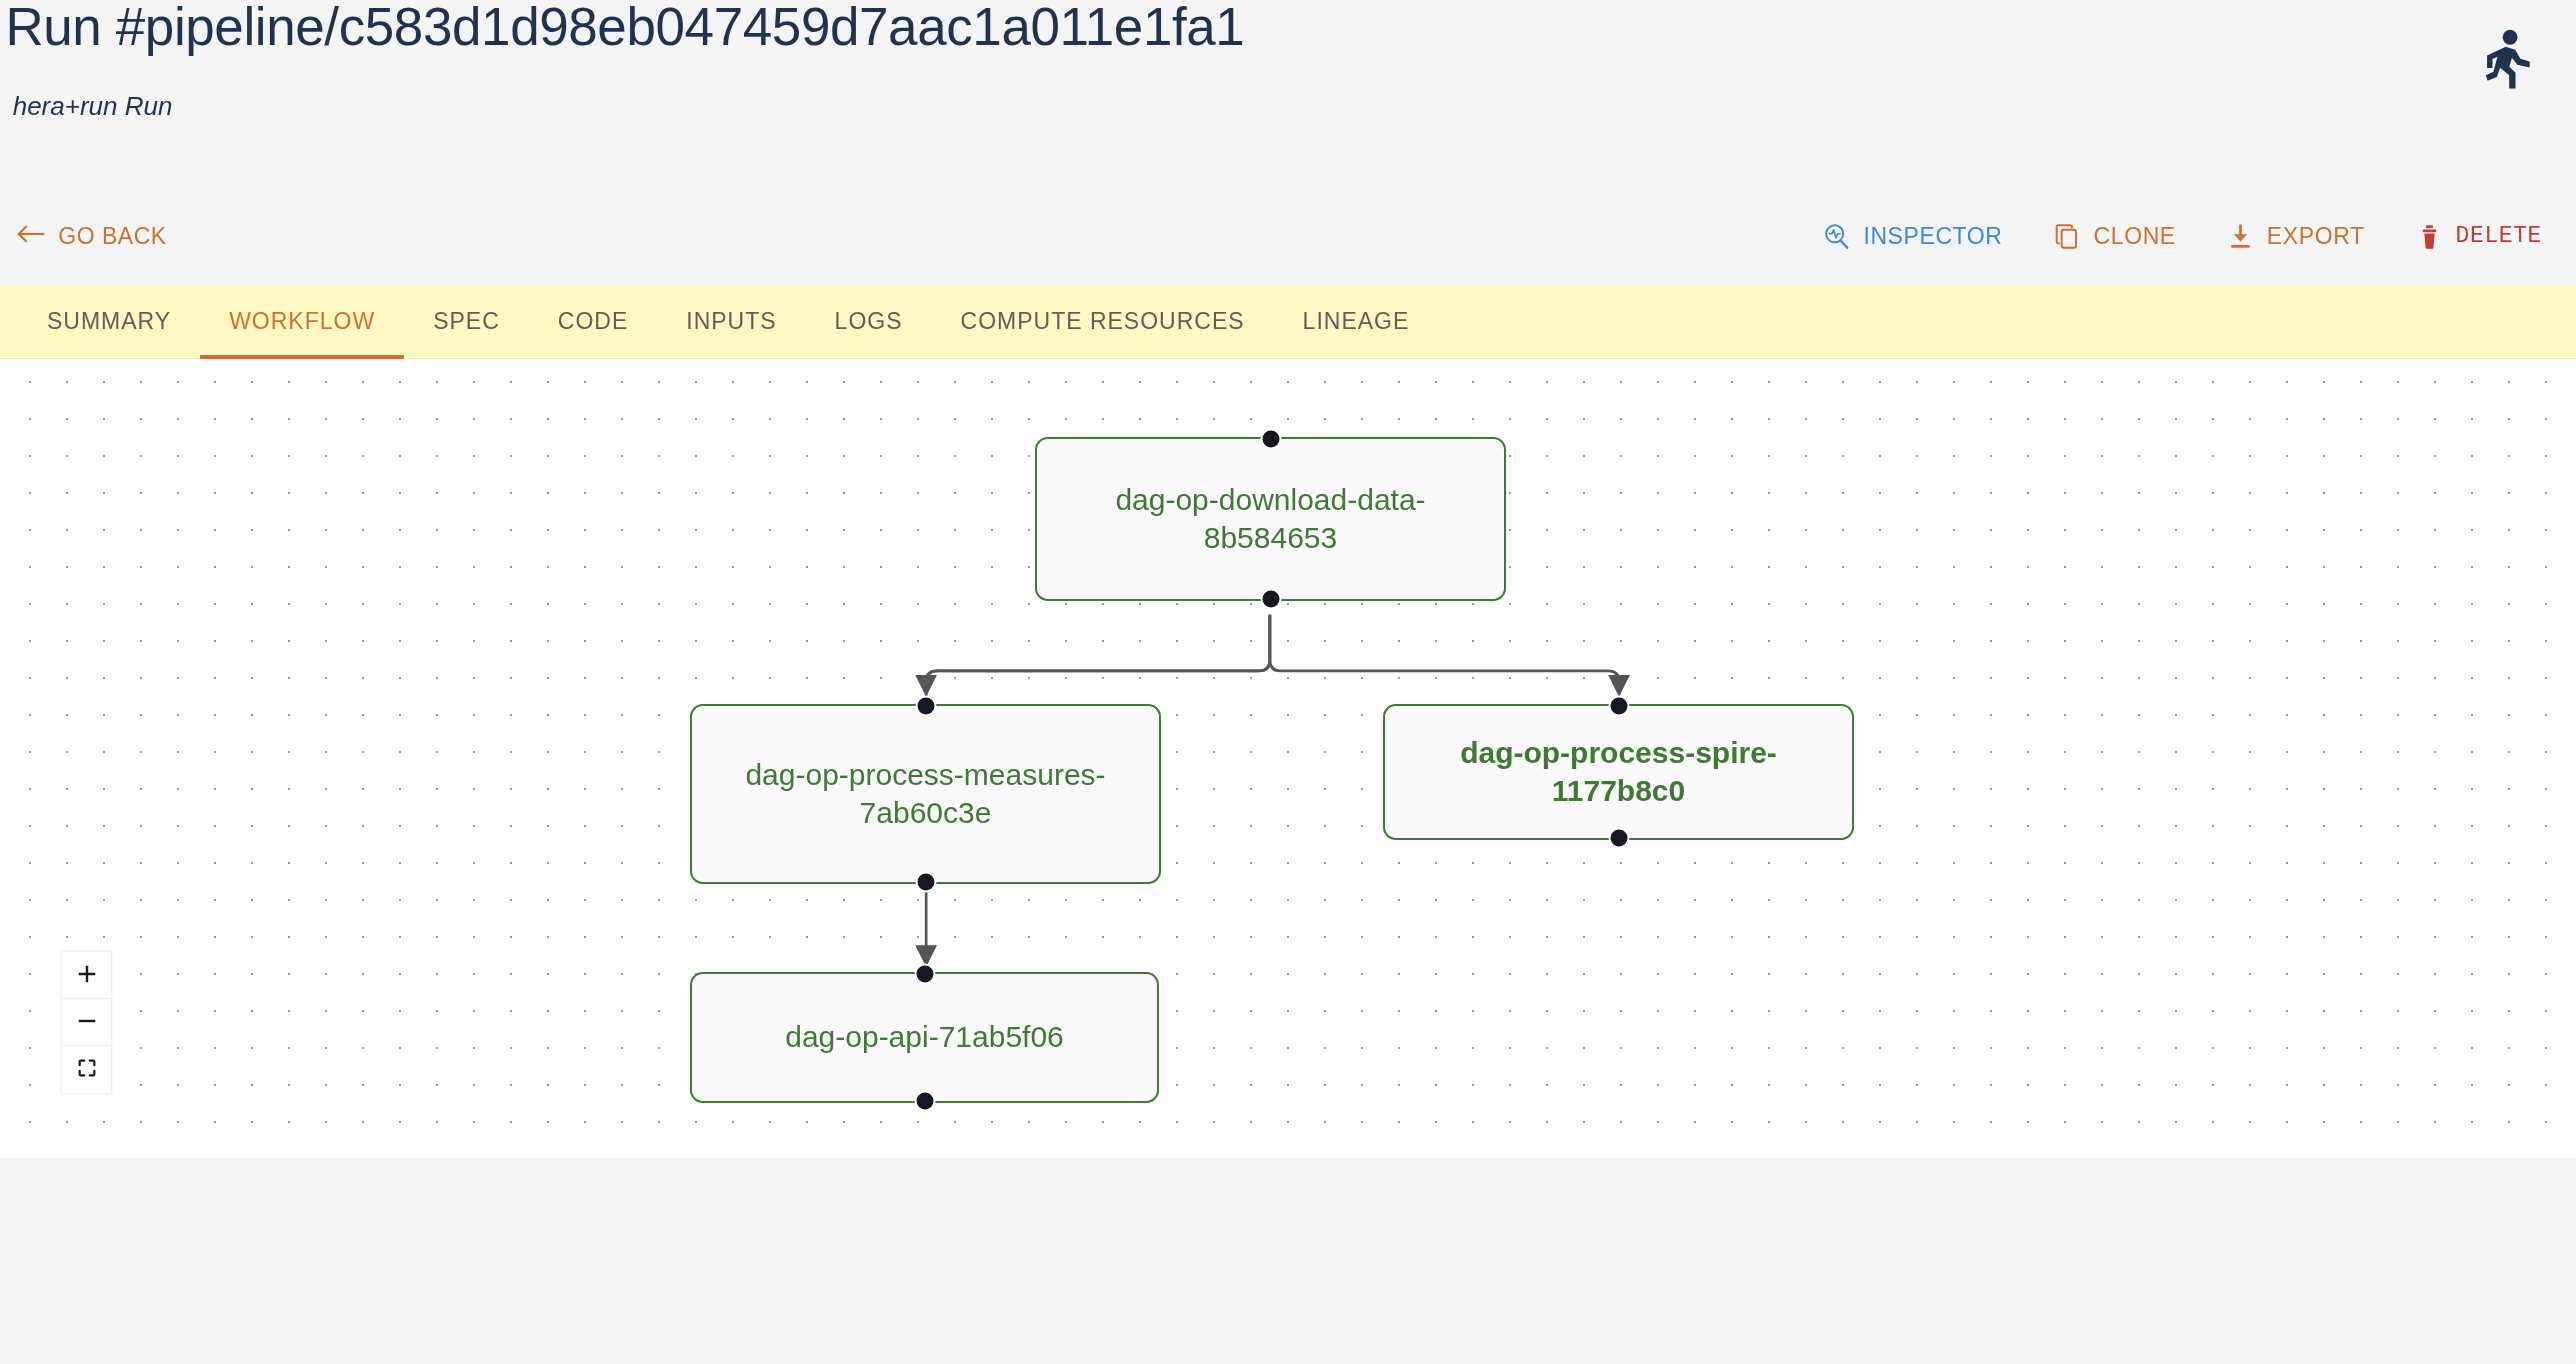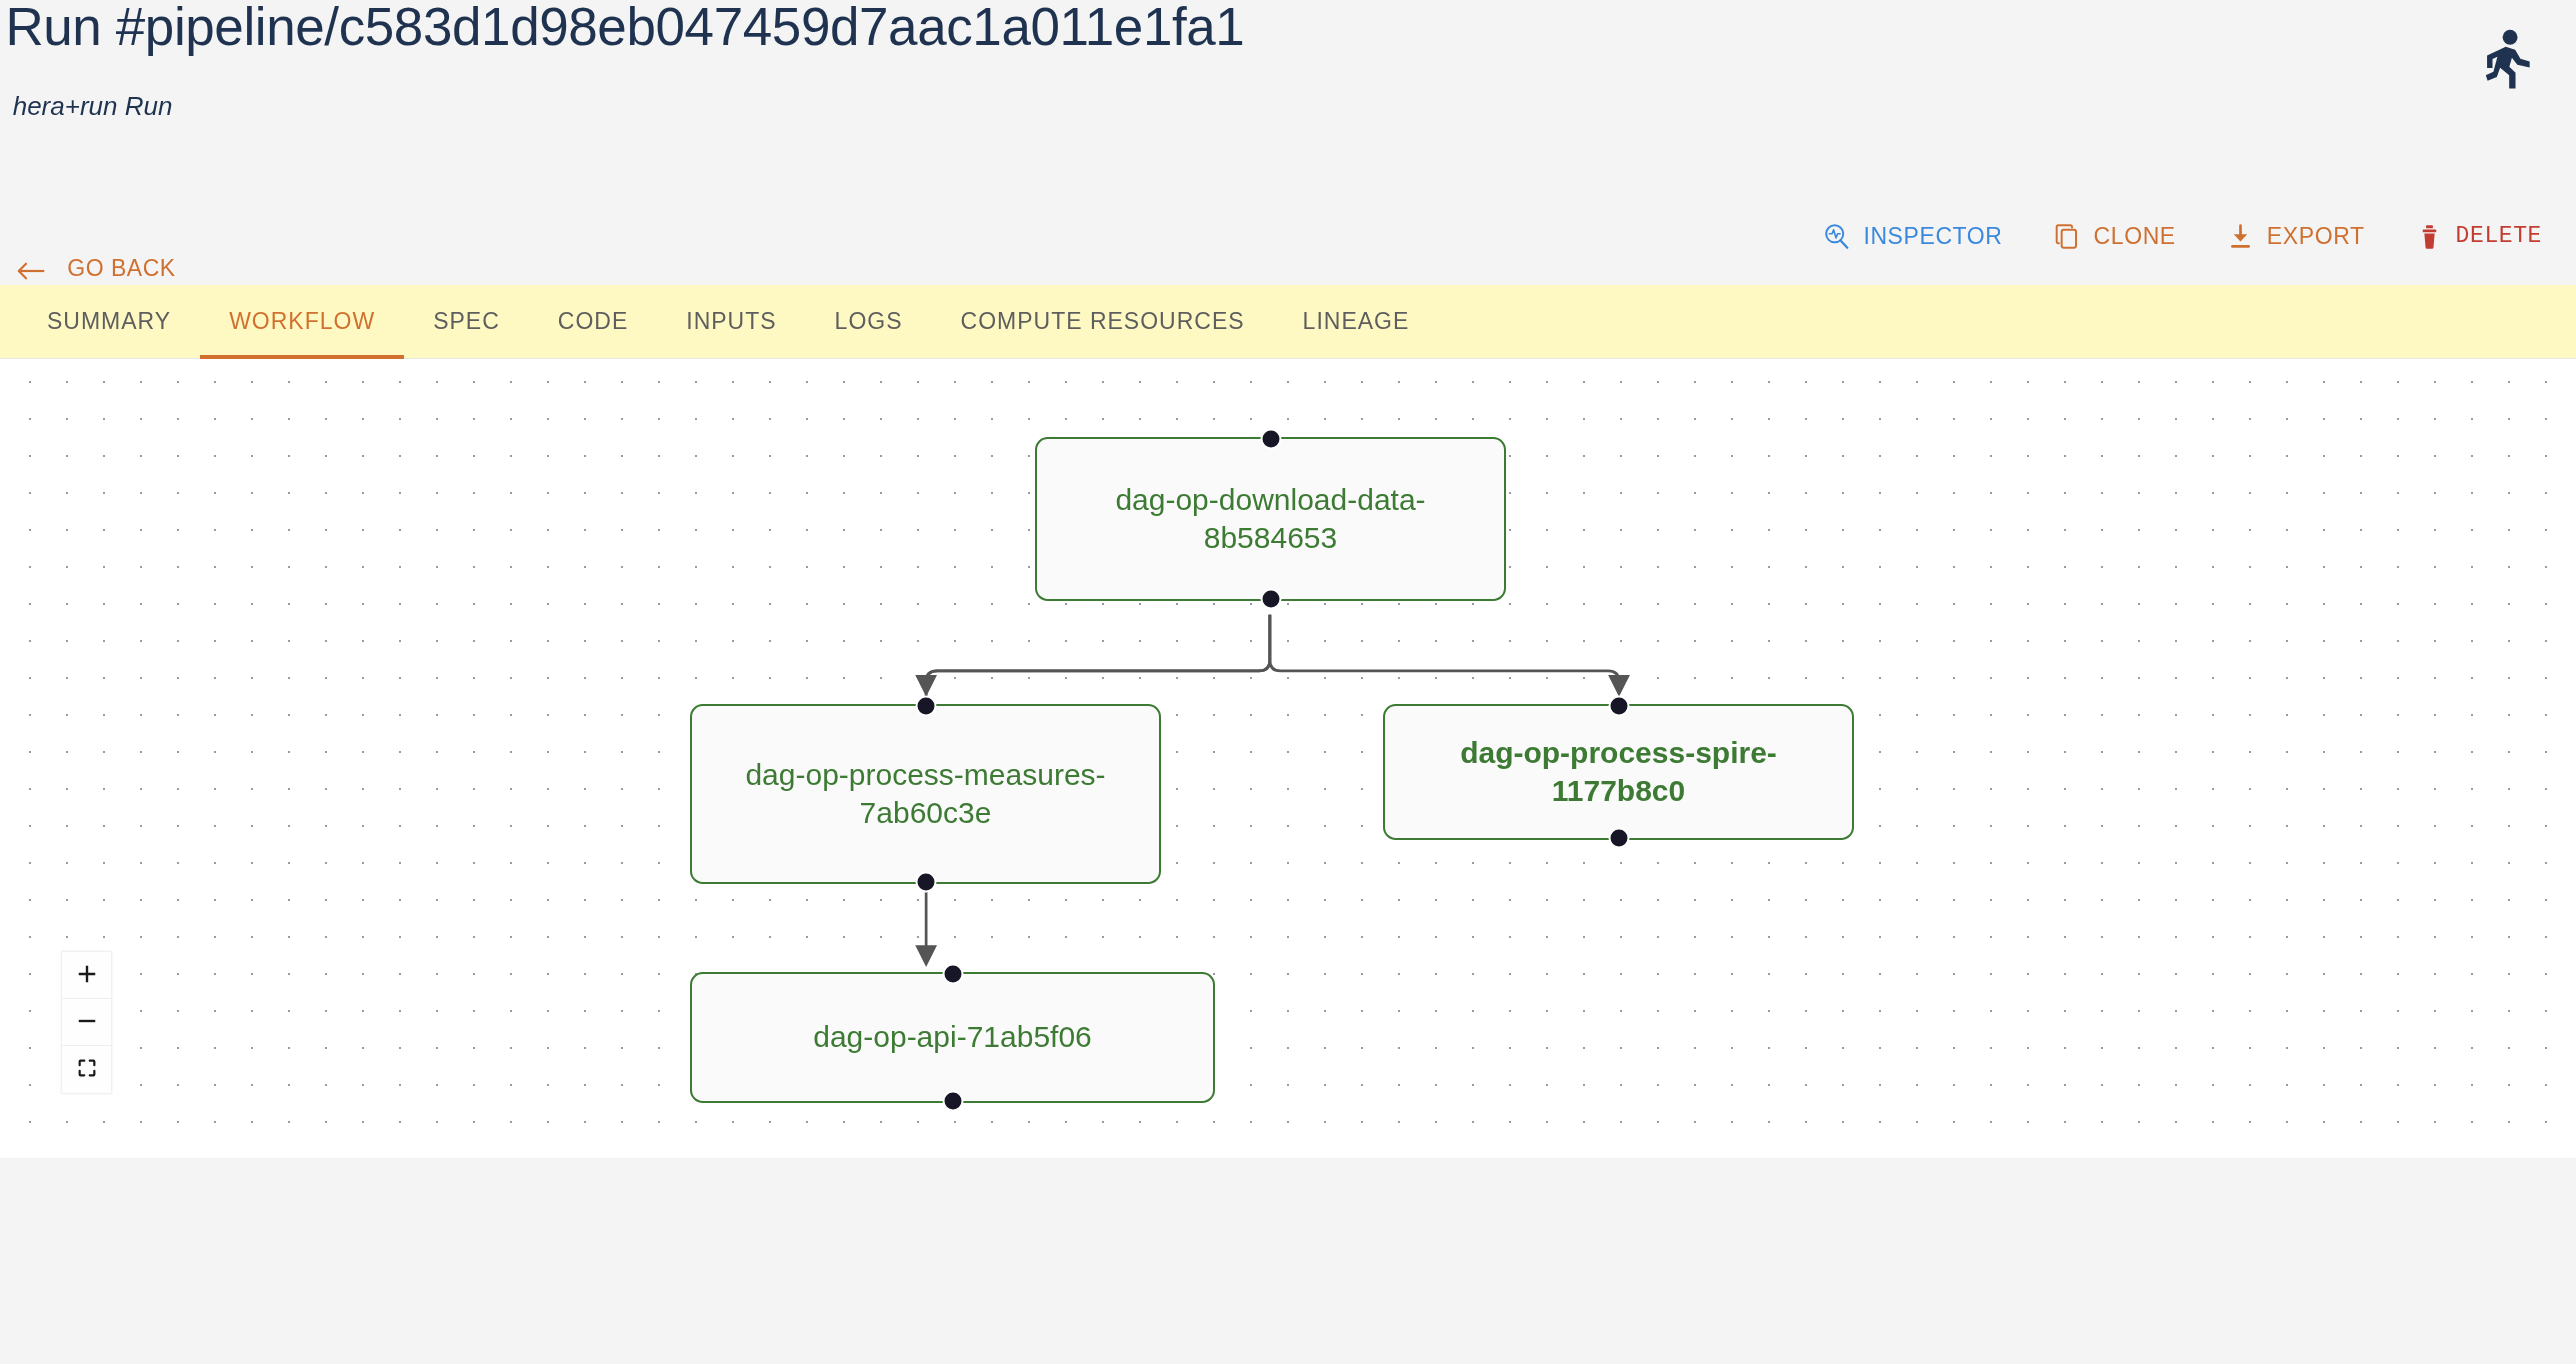--- a/index.html
+++ b/index.html
@@ -65,28 +65,27 @@
     left: 0; top: 198px;
     width: 2576px;
     height: 87px;
     background: #f4f4f4;
   }
   .goback {
     position: absolute;
     left: 16.3px;
     top: 25.4px;
     display: flex;
-    align-items: flex-end;
-    gap: 20px;
+    align-items: flex-start;
+    gap: 11px;
     color: #cf7030;
     font-size: 23px;
     letter-spacing: 0.5px;
     cursor: pointer;
     user-select: none;
-    margin-top: 32px;
   }
   .goback .arrow {
     display: inline-flex;
     width: 31px;
     height: 22px;
   }
   .actions-right {
     position: absolute;
     right: 34px;
     top: 23.6px;
@@ -367,21 +366,21 @@
       <span>dag-op-process-measures-7ab60c3e</span>
       <span class="handle bottom"></span>
     </div>
 
     <div class="node" style="left:1383px; top:345px; width:471px; height:136px;font-weight:bold;">
       <span class="handle top"></span>
       <span>dag-op-process-spire-1177b8c0</span>
       <span class="handle bottom"></span>
     </div>
 
-    <div class="node" style="left:690px; top:613px; width:525px; height:131px;">
+    <div class="node" style="left:690px; top:613px; width:469px; height:131px;">
       <span class="handle top"></span>
       <span>dag-op-api-71ab5f06</span>
       <span class="handle bottom"></span>
     </div>
 
   </div>
 
   <div class="controls">
     <div class="ctrl-btn">
       <span>

